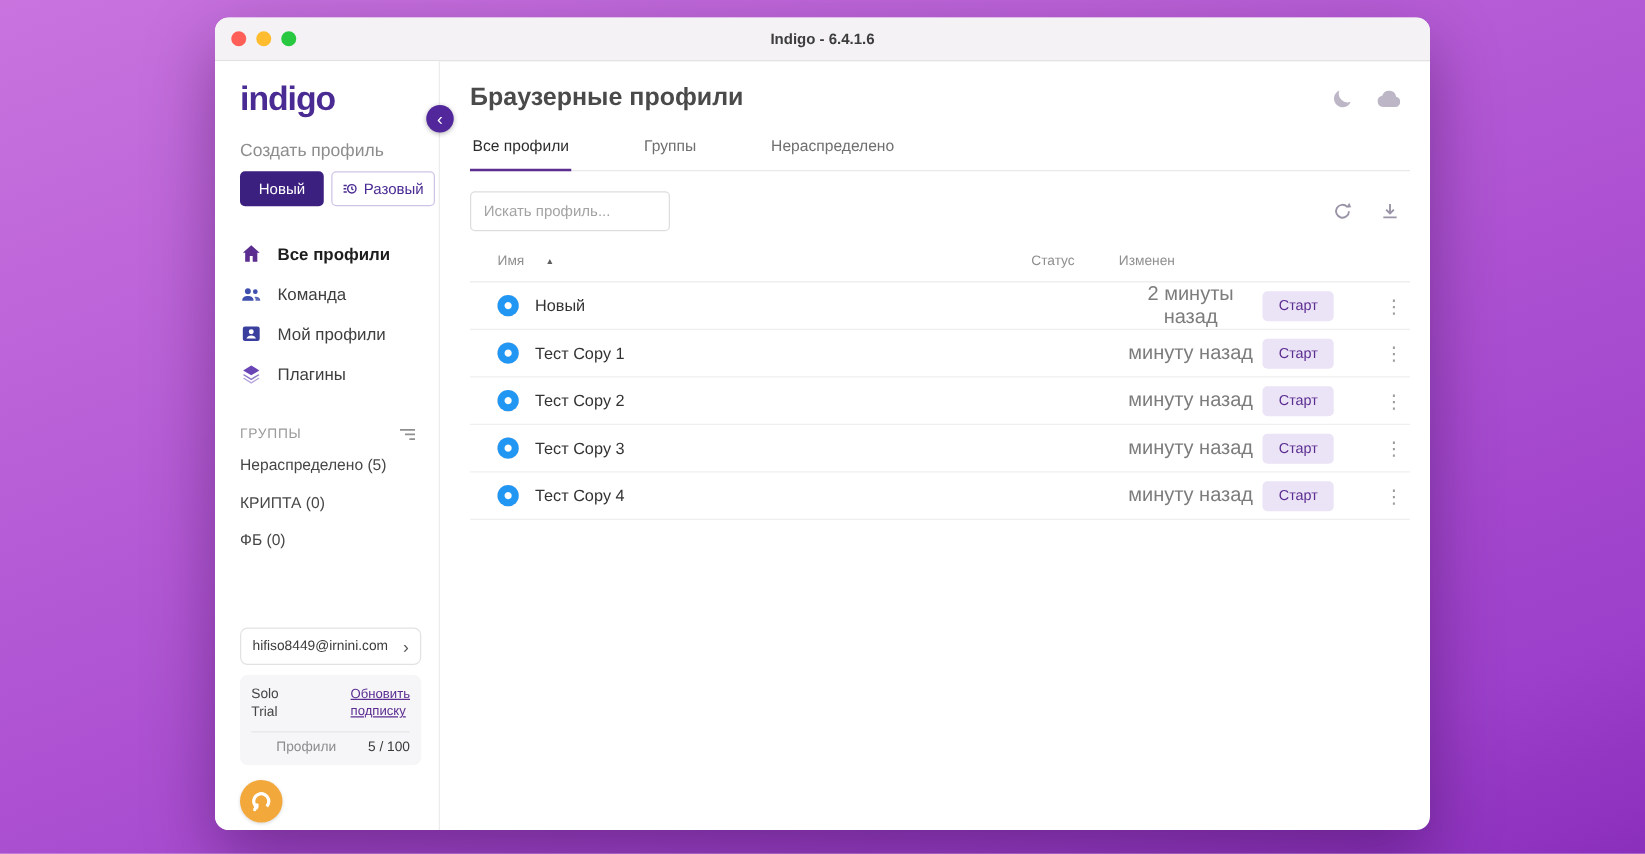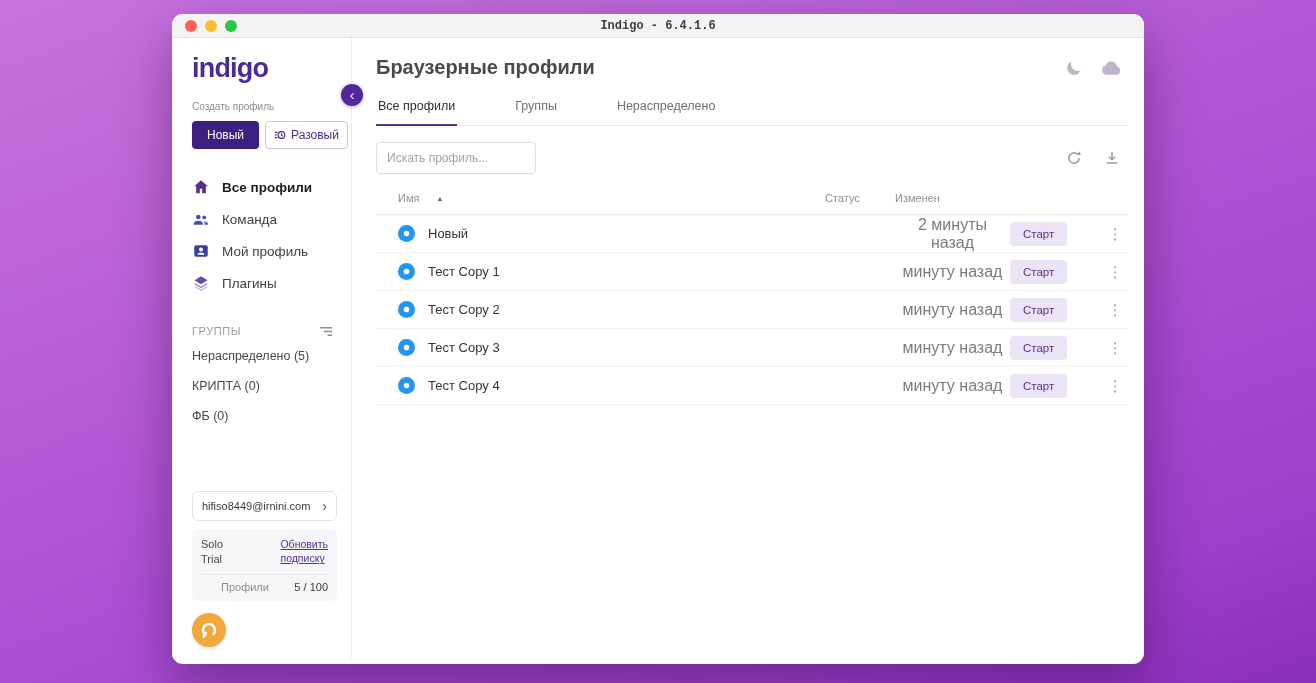--- a/index.html
+++ b/index.html
@@ -9,39 +9,39 @@
     background:linear-gradient(160deg,#c873de 0%,#b257d4 45%,#9c3fca 85%,#8a2fbc 100%);
     position:relative;
   }
   .window {
     position:absolute; left:172px; top:14px; width:972px; height:650px;
     background:#fff; border-radius:11px; box-shadow:0 22px 55px rgba(40,0,60,.4);
     overflow:hidden;
   }
   
   .titlebar {
-    height:24px; background:#f4f2f5; border-bottom:1px solid #e4e1e5;
-    display:flex; align-items:center; position:relative;font-family:Liberation Mono, monospace;
+    height:35px; background:#f4f2f5; border-bottom:1px solid #e4e1e5;
+    display:flex; align-items:center; position:relative;
   }
   .traffic { display:flex; gap:8px; margin-left:13px; }
   .tl { width:12px; height:12px; border-radius:50%; display:inline-block; }
   .tl.red{ background:#ff5f57; } .tl.yellow{ background:#febc2e; } .tl.green{ background:#28c840; }
   .wtitle {
     position:absolute; left:0; right:0; text-align:center; font-size:12px;
     font-weight:700; color:#3d3d3d; pointer-events:none;
   }
   .wbody { display:flex; height:621px; }
 
   
   .sidebar {
     width:180px; border-right:1px solid #ececec; display:flex; flex-direction:column;
     background:#fff; position:relative;
   }
   .logo { margin:15px 0 0 20px; font-size:27px; font-weight:800; letter-spacing:-0.8px; color:#4a2a93; }
-  .create-label { margin:17px 0 7px 20px; font-size:10px; color:#8d8d8d; }
+  .create-label { margin:17px 0 7px 20px; font-size:14px; color:#8d8d8d; }
   .btn-row { display:flex; gap:6px; margin:2px 14px 0 20px; }
   .btn-new {
     background:#3c2080; color:#fff; border:none; border-radius:4px;
     font-size:12px; padding:7px 15px; font-family:inherit; cursor:pointer;
   }
   .btn-quick {
     background:#fff; color:#4a2a93; border:1px solid #cfc4e8; border-radius:4px;
     font-size:12px; padding:6px 8px; font-family:inherit; display:flex; align-items:center; gap:5px; cursor:pointer;
   }
   .nav { margin-top:22px; }
@@ -174,21 +174,21 @@
           <span>Команда</span>
         </div>
         <div class="nav-item">
           <span style="display:flex">
             <svg width="18" height="18" viewBox="0 0 20 20">
                 <rect x="2.5" y="3.5" width="15" height="13" rx="2" fill="#3a3f9e"></rect>
                 <circle cx="10" cy="8.3" r="2.2" fill="#fff"></circle>
                 <path d="M5.8 14.3c.5-1.8 2.2-2.7 4.2-2.7s3.7.9 4.2 2.7z" fill="#fff"></path>
               </svg>
           </span>
-          <span>Мой профиль</span>
+          <span>Мой профили</span>
         </div>
         <div class="nav-item">
           <span style="display:flex">
             <svg width="18" height="18" viewBox="0 0 20 20">
                 <path d="M10 2.6 17.2 7 10 11.4 2.8 7z" fill="#6a45b5"></path>
                 <path d="M3.7 10.4 10 14.2l6.3-3.8 1.1.7L10 15.7 2.6 11.1z" fill="#9079c9"></path>
                 <path d="M3.7 13.6 10 17.4l6.3-3.8 1.1.7L10 18.9 2.6 14.3z" fill="#b6a8da"></path>
               </svg>
           </span>
           <span>Плагины</span>

